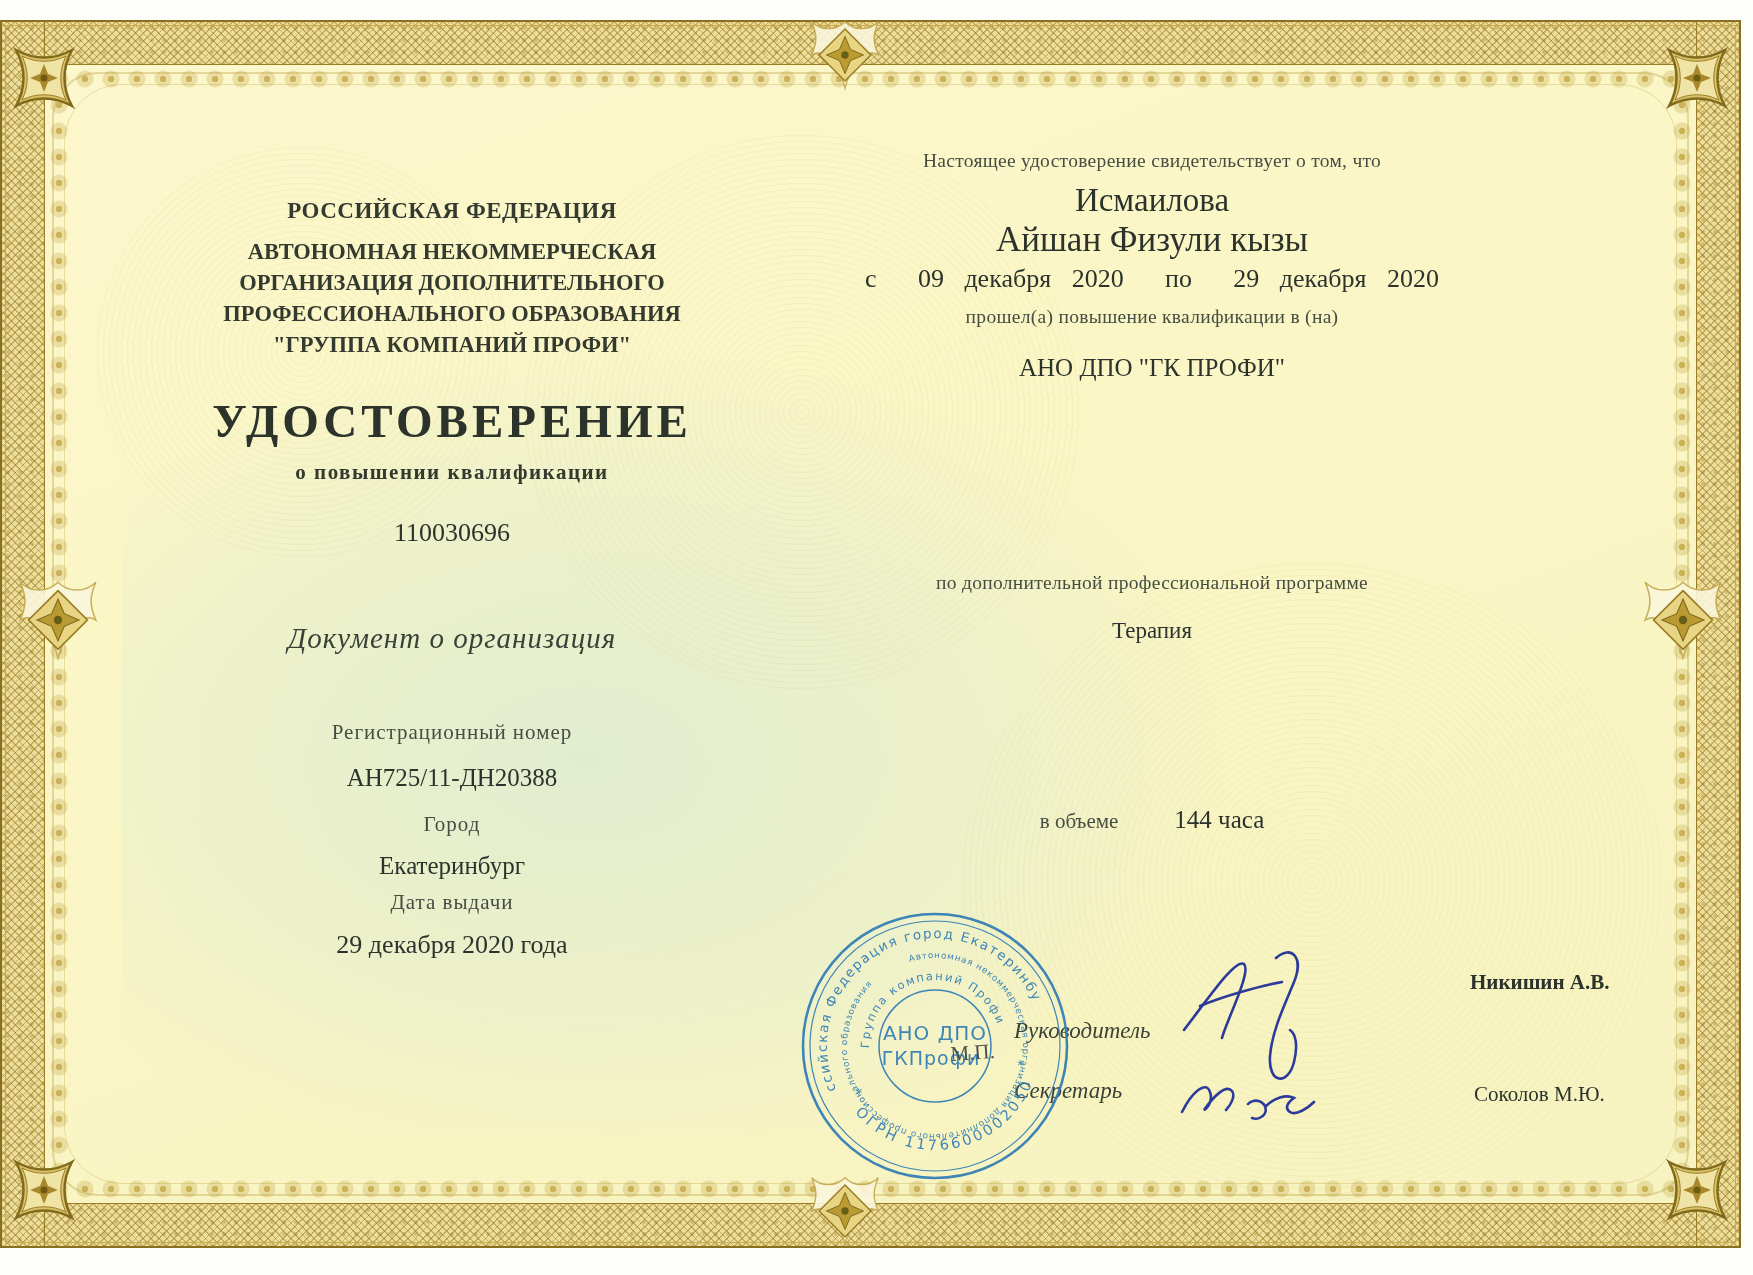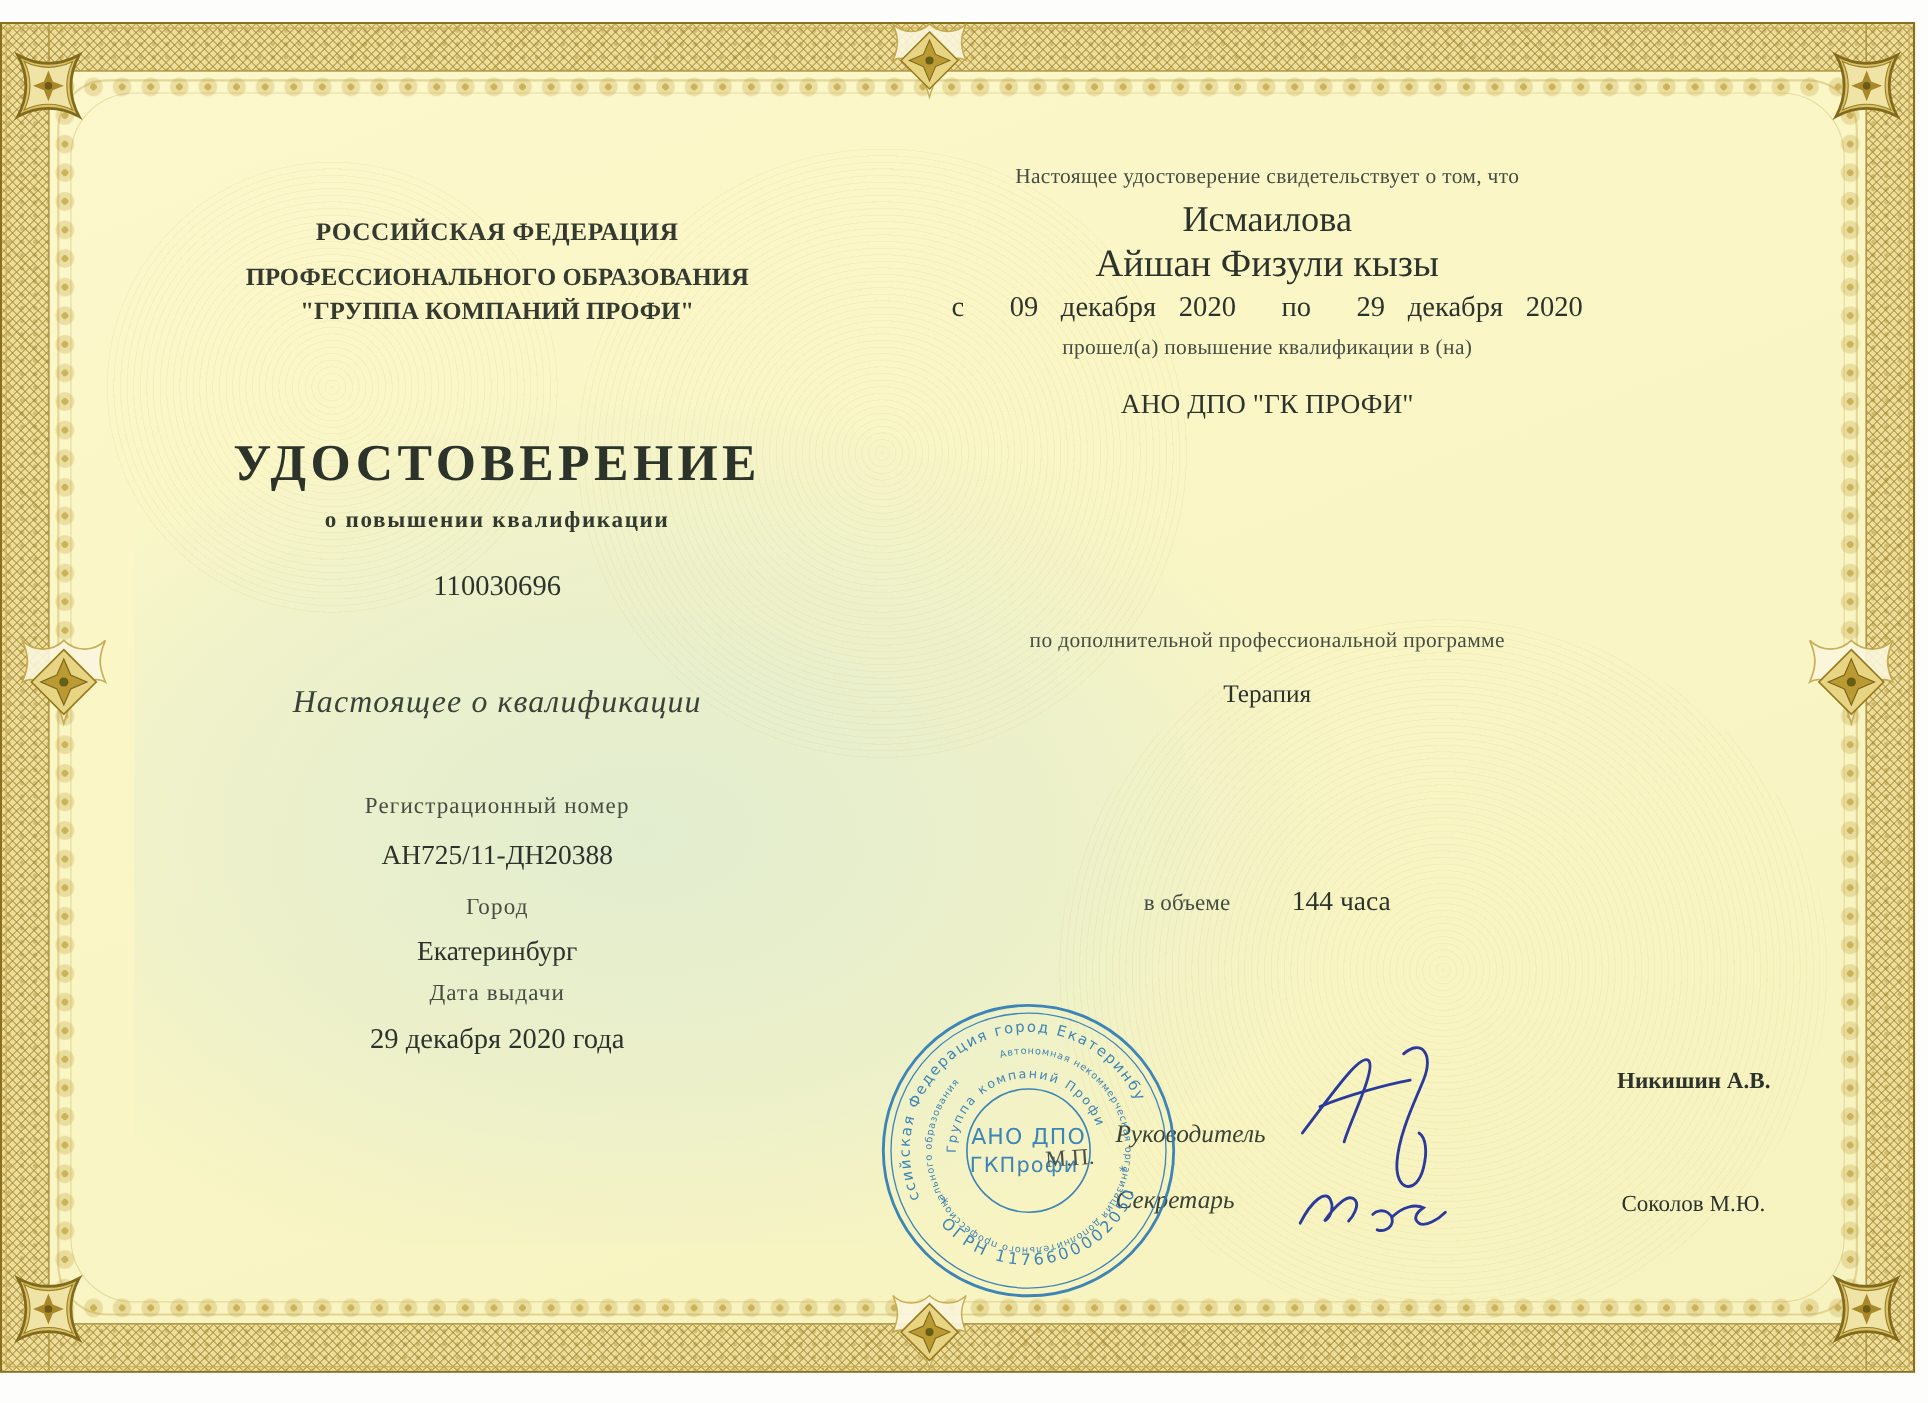--- a/index.html
+++ b/index.html
@@ -152,27 +152,29 @@
       <path d="M40,4 C50,14 66,14 76,4 C70,18 70,26 76,40 C66,34 50,40 40,76 C30,40 14,34 4,40 C10,26 10,18 4,4 C14,14 30,14 40,4 Z" fill="#fbf7dd" stroke="#c3a84e" stroke-width="1.5" opacity=".9"></path>
       <polygon points="40,12 68,40 40,68 12,40" fill="#e7d584" stroke="#97791f" stroke-width="1.5"></polygon>
       <polygon points="40,20 46,34 60,40 46,46 40,60 34,46 20,40 34,34" fill="#b99a33" stroke="#7d6418" stroke-width="1"></polygon>
       <circle cx="40" cy="40" r="4" fill="#6f5a14"></circle>
         <circle cx="40" cy="40" r="1.8" fill="#4c6b1f"></circle>
     </svg>
 
     <div class="col-left">
       <div class="t-country">РОССИЙСКАЯ ФЕДЕРАЦИЯ</div>
       <div class="t-org">
+        <div>АВТОНОМНАЯ НЕКОММЕРЧЕСКАЯ</div>
+        <div>ОРГАНИЗАЦИЯ ДОПОЛНИТЕЛЬНОГО</div>
         <div>ПРОФЕССИОНАЛЬНОГО ОБРАЗОВАНИЯ</div>
         <div>"ГРУППА КОМПАНИЙ ПРОФИ"</div>
       </div>
       <div class="t-title">УДОСТОВЕРЕНИЕ</div>
       <div class="t-subtitle">о повышении квалификации</div>
       <div class="t-number">110030696</div>
-      <div class="t-kind">Настоящее о квалификации</div>
+      <div class="t-kind">Документ о организация</div>
       <div class="t-reglabel">Регистрационный номер</div>
       <div class="t-regnum">АН725/11-ДН20388</div>
       <div class="t-citylabel">Город</div>
       <div class="t-city">Екатеринбург</div>
       <div class="t-datelabel">Дата выдачи</div>
       <div class="t-issue">29 декабря 2020 года</div>
     </div>
 
     <div class="col-right">
       <div class="t-statement">Настоящее удостоверение свидетельствует о том, что</div>

